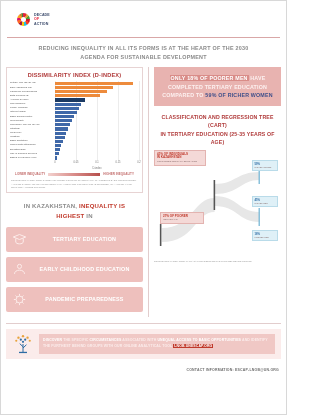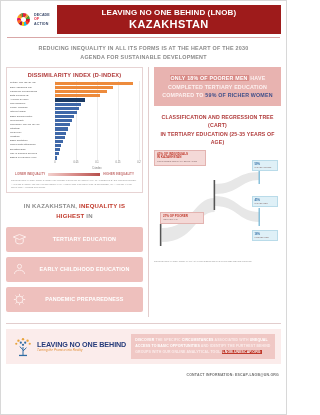--- a/index.html
+++ b/index.html
@@ -124,24 +124,20 @@
   <div class="header">
     <div class="logo-zone">
       <div class="vdiv"></div>
       <div class="sdg-wheel"></div>
       <div class="sdg-text">
         <span class="sdg-c1">DECADE</span>
         <span class="sdg-c2">OF</span>
         <span class="sdg-c3">ACTION</span>
       </div>
     </div>
-    <div class="title-bar">
-      <div class="title-main">LEAVING NO ONE BEHIND (LNOB)</div>
-      <div class="title-country">KAZAKHSTAN</div>
-    </div>
   </div>
   <div class="rule"></div>
 
   <div class="subtitle">REDUCING INEQUALITY IN ALL ITS FORMS IS AT THE HEART OF THE 2030 AGENDA FOR SUSTAINABLE DEVELOPMENT</div>
 
   <div class="main">
 
     <div class="col-left">
 
       <div class="chart-card">
@@ -403,24 +399,20 @@
           <g fill="#2e6ca4">
             <circle cx="9.6" cy="6.2" r="1.2"></circle>
               <circle cx="14.4" cy="6.2" r="1.2"></circle>
               <circle cx="12" cy="8.6" r="1.2"></circle>
           </g>
           <g stroke="#2e6ca4" stroke-width="1.1" fill="none">
             <path d="M12 20v-9M12 14l-3.6-3.4M12 15.4l3.8-3.6"></path>
           </g>
           <rect x="7.6" y="19.6" width="8.8" height="1.4" fill="#2e6ca4"></rect>
         </svg>
-        <div class="lnob-words">
-          <div class="lnob-main">LEAVING NO ONE BEHIND</div>
-          <div class="lnob-tag">Turning the Promise into Reality</div>
-        </div>
       </div>
       <div class="foot-msg">
         <u>DISCOVER</u>
         <span>THE SPECIFIC</span>
         <u>CIRCUMSTANCES</u>
         <span>ASSOCIATED WITH</span>
         <u>UNEQUAL ACCESS TO BASIC OPPORTUNITIES</u>
         <span>AND IDENTIFY THE FURTHEST BEHIND GROUPS WITH OUR ONLINE ANALYTICAL TOOL</span>
         <span class="lnk">LNOB.UNESCAP.ORG</span>
       </div>

